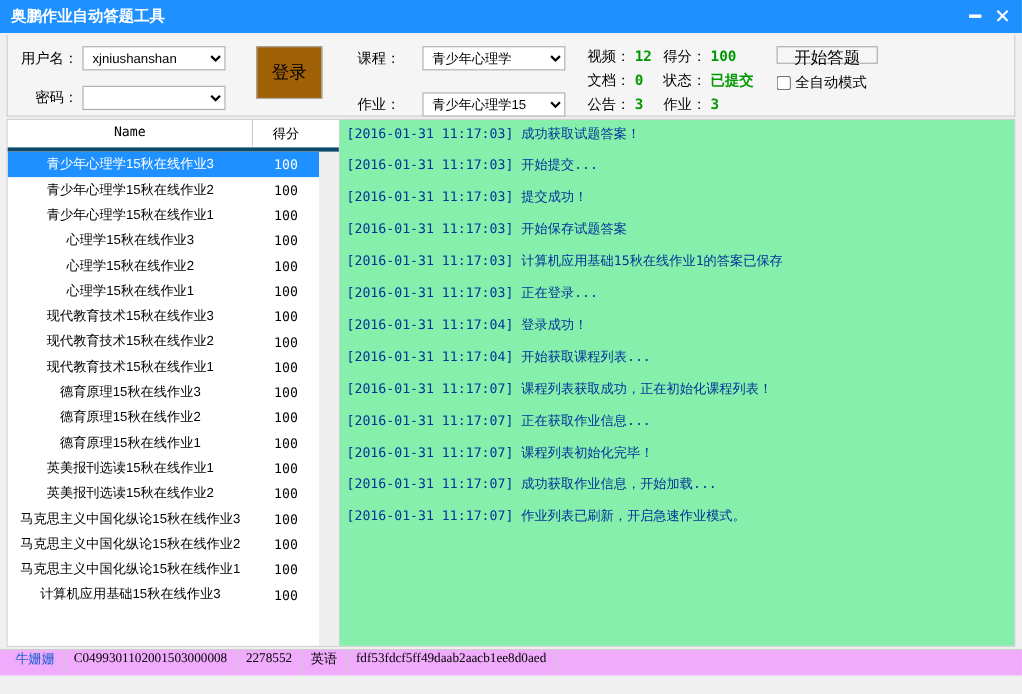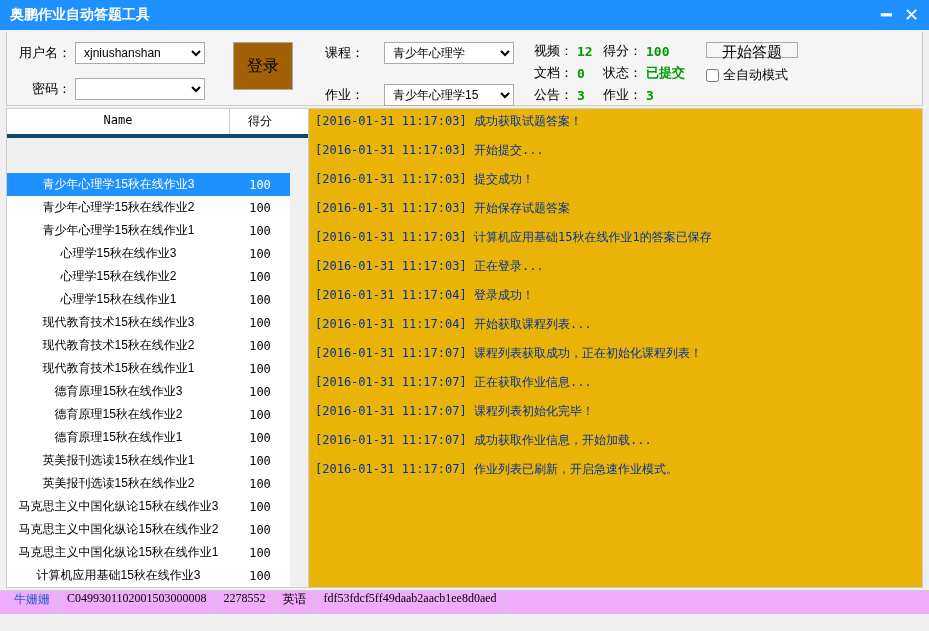--- a/index.html
+++ b/index.html
@@ -25,22 +25,22 @@
     .left-panel { width: 302px; border-right: 1px solid #ccc; display:flex; flex-direction:column; }
     .table-header { display:flex; background: #fff; border-bottom: 4px solid #0c4a6e; font-size: 12px; }
     .th-name { flex: 1; padding: 4px; text-align:center; border-right:1px solid #ccc; font-family: monospace;}
     .th-score { width: 60px; padding: 4px; text-align:center;}
     .table-body { flex:1; overflow-y: auto; background: #fff; position: relative;}
     .row { display:flex; height: 23px; align-items:center; font-size: 12px; }
     .row.selected { background: #1e90ff; color: #fff; }
     .cell-name { flex:1; text-align:center; overflow:hidden; white-space:nowrap; text-overflow:ellipsis;}
     .cell-score { width: 60px; text-align:center; font-family: monospace;}
     .scroll-gutter { width: 18px; background: #eee;}
-    .left-panel .body-wrap { display:flex; flex:1; min-height:0;align-items:flex-end;}
-    .log-panel { flex:1; background: #eab308; padding: 4px 6px; overflow-y: auto; font-family: "SimSun", monospace; }
+    .left-panel .body-wrap { display:flex; flex:1; min-height:0;}
+    .log-panel { flex:1; background: #86efac; padding: 4px 6px; overflow-y: auto; font-family: "SimSun", monospace; }
     .log-line { margin-bottom: 12px; font-size: 12px; color: #003399; }
     .log-ts { color: #003399; }
     .status-bar { height: 24px; border-top: 1px solid #ccc; display:flex; font-size: 12px; background: #f0abfc; padding: 0 6px; font-family: Liberation Serif, serif;}
     .status-seg { padding: 0 8px; border-right: 1px solid #ccc;}
     .status-seg.first { color: #1e60d0; }
     ::-webkit-scrollbar { width: 18px; }
     ::-webkit-scrollbar-track { background: #eee; }
     ::-webkit-scrollbar-thumb { background: #c0c0c0; border: 1px solid #aaa; }
   </style>
 </head>

